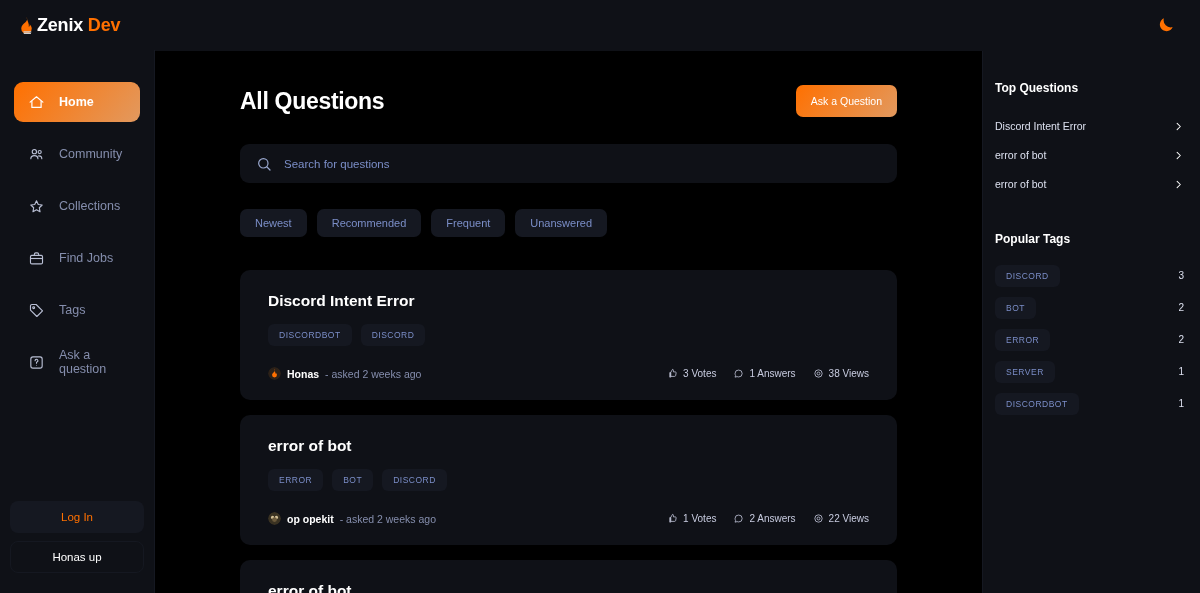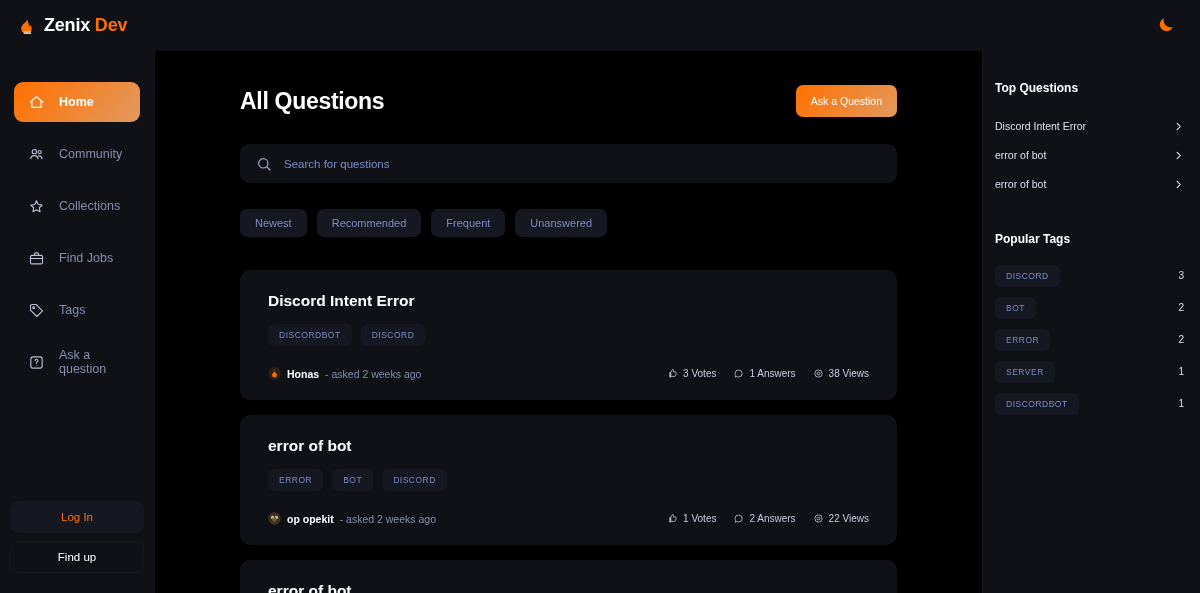--- a/index.html
+++ b/index.html
@@ -12,21 +12,21 @@
   .app { position: relative; width: 1200px; height: 593px; background: #0f1117; }
 
   
   .navbar {
     position: absolute; top: 0; left: 0; width: 1200px; height: 50px;
     background: #0f1117;
     display: flex; align-items: center;
     z-index: 20;
   }
   .logo-wrap {
-    display: flex; align-items: center; gap: 7px;
+    display: flex; align-items: center; 
     margin-left: 16px; width: 290px;
   }
   .logo-mark { width: 21px; height: 21px; display: block; }
   .logo-text {
     font-size: 18px; font-weight: bold; color: #ffffff;
     letter-spacing: -0.2px; white-space: nowrap;
   }
   .logo-text .accent { color: #ff7000; }
 
   .global-search {
@@ -244,21 +244,21 @@
           <circle cx="12" cy="16" r=".7" fill="#b9bfd4" stroke="none"></circle>
         </svg>
       </span>
       <span>Ask a question</span>
     </div>
 
     <div class="nav-spacer"></div>
 
     <div class="auth-btns">
       <div class="btn-login">Log In</div>
-      <div class="btn-signup">Find up</div>
+      <div class="btn-signup">Honas up</div>
     </div>
   </div>
 
   <div class="main">
 
     <div class="main-head">
       <div class="page-title">All Questions</div>
       <div class="ask-btn">Ask a Question</div>
     </div>
 

